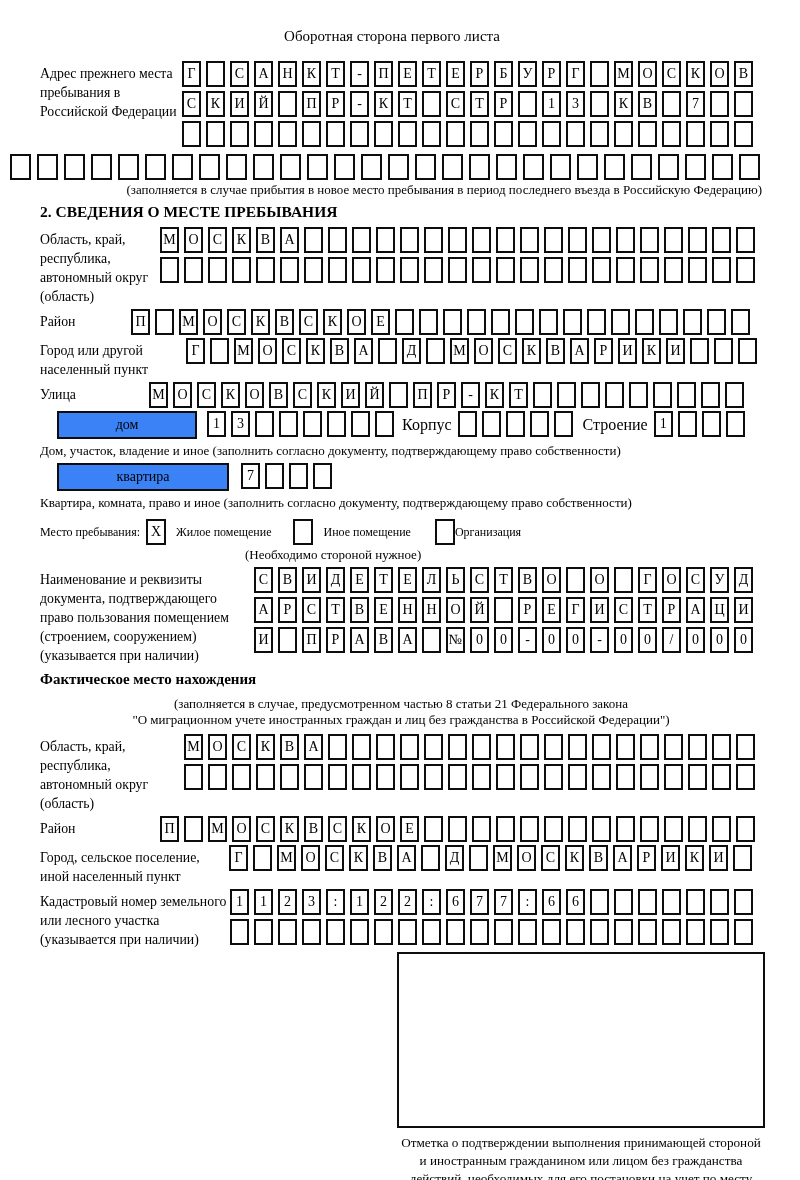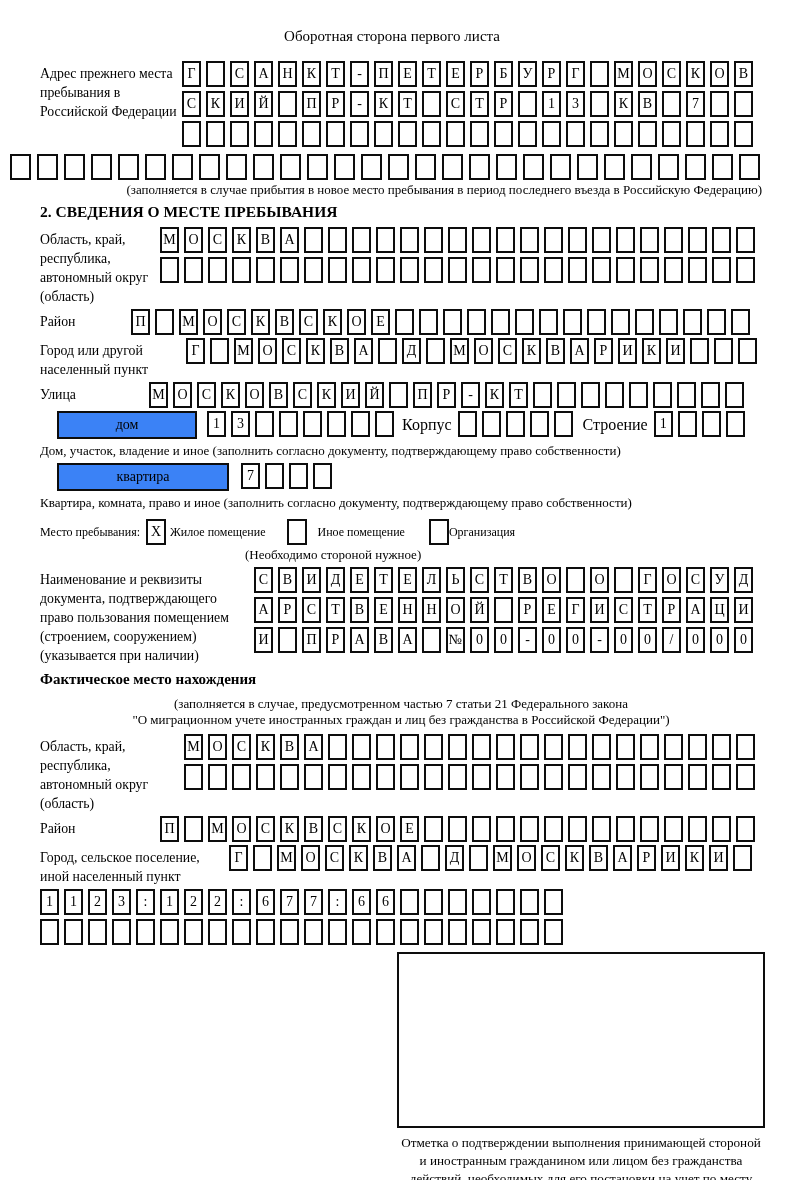--- a/index.html
+++ b/index.html
@@ -364,21 +364,21 @@
         <span class="cell"></span>
         <span class="cell"></span>
         <span class="cell"></span>
       </div>
   </div>
   <div class="caption mb2">Квартира, комната, право и иное (заполнить согласно документу, подтверждающему право собственности)</div>
 
   <div class="stay-row">
     <span class="opt-lbl">Место пребывания:</span>
     <span class="checkbox" style="margin-left:6px">X</span>
-    <span class="opt-lbl" style="margin-left:4px">Жилое помещение</span>
+    <span class="opt-lbl" style="margin-left:10px">Жилое помещение</span>
     <span class="checkbox" style="margin-left:22px"></span>
     <span class="opt-lbl" style="margin-left:10px">Иное помещение</span>
     <span class="checkbox" style="margin-left:24px"></span>
     <span class="opt-lbl" style="">Организация</span>
   </div>
   <div class="caption" style="margin-left:205px; margin-bottom:4px;">(Необходимо стороной нужное)</div>
 
   <div class="frow" style="margin-top:4px;">
     <div class="lbl" style="width:214px">Наименование и реквизиты документа, подтверждающего право пользования помещением (строением, сооружением) (указывается при наличии)</div>
     <div class="rowstack">
@@ -448,21 +448,21 @@
           <span class="cell">0</span>
           <span class="cell">/</span>
           <span class="cell">0</span>
           <span class="cell">0</span>
           <span class="cell">0</span>
         </div>
     </div>
   </div>
 
   <h3 class="sub-title">Фактическое место нахождения</h3>
-  <div class="caption center">(заполняется в случае, предусмотренном частью 7 статьи 21 Федерального закона</div>
+  <div class="caption center">(заполняется в случае, предусмотренном частью 8 статьи 21 Федерального закона</div>
   <div class="caption center mb6">"О миграционном учете иностранных граждан и лиц без гражданства в Российской Федерации")</div>
 
   <div class="frow">
     <div class="lbl" style="width:144px">Область, край, республика, автономный округ (область)</div>
     <div class="rowstack">
       <div class="cells">
           <span class="cell">М</span>
           <span class="cell">О</span>
           <span class="cell">С</span>
           <span class="cell">К</span>
@@ -569,20 +569,21 @@
         <span class="cell">А</span>
         <span class="cell">Р</span>
         <span class="cell">И</span>
         <span class="cell">К</span>
         <span class="cell">И</span>
         <span class="cell"></span>
       </div>
   </div>
 
   <div class="frow">
+    <div class="lbl" style="width:190px">Кадастровый номер земельного или лесного участка (указывается при наличии)</div>
     <div class="rowstack">
       <div class="cells">
           <span class="cell">1</span>
           <span class="cell">1</span>
           <span class="cell">2</span>
           <span class="cell">3</span>
           <span class="cell">:</span>
           <span class="cell">1</span>
           <span class="cell">2</span>
           <span class="cell">2</span>

